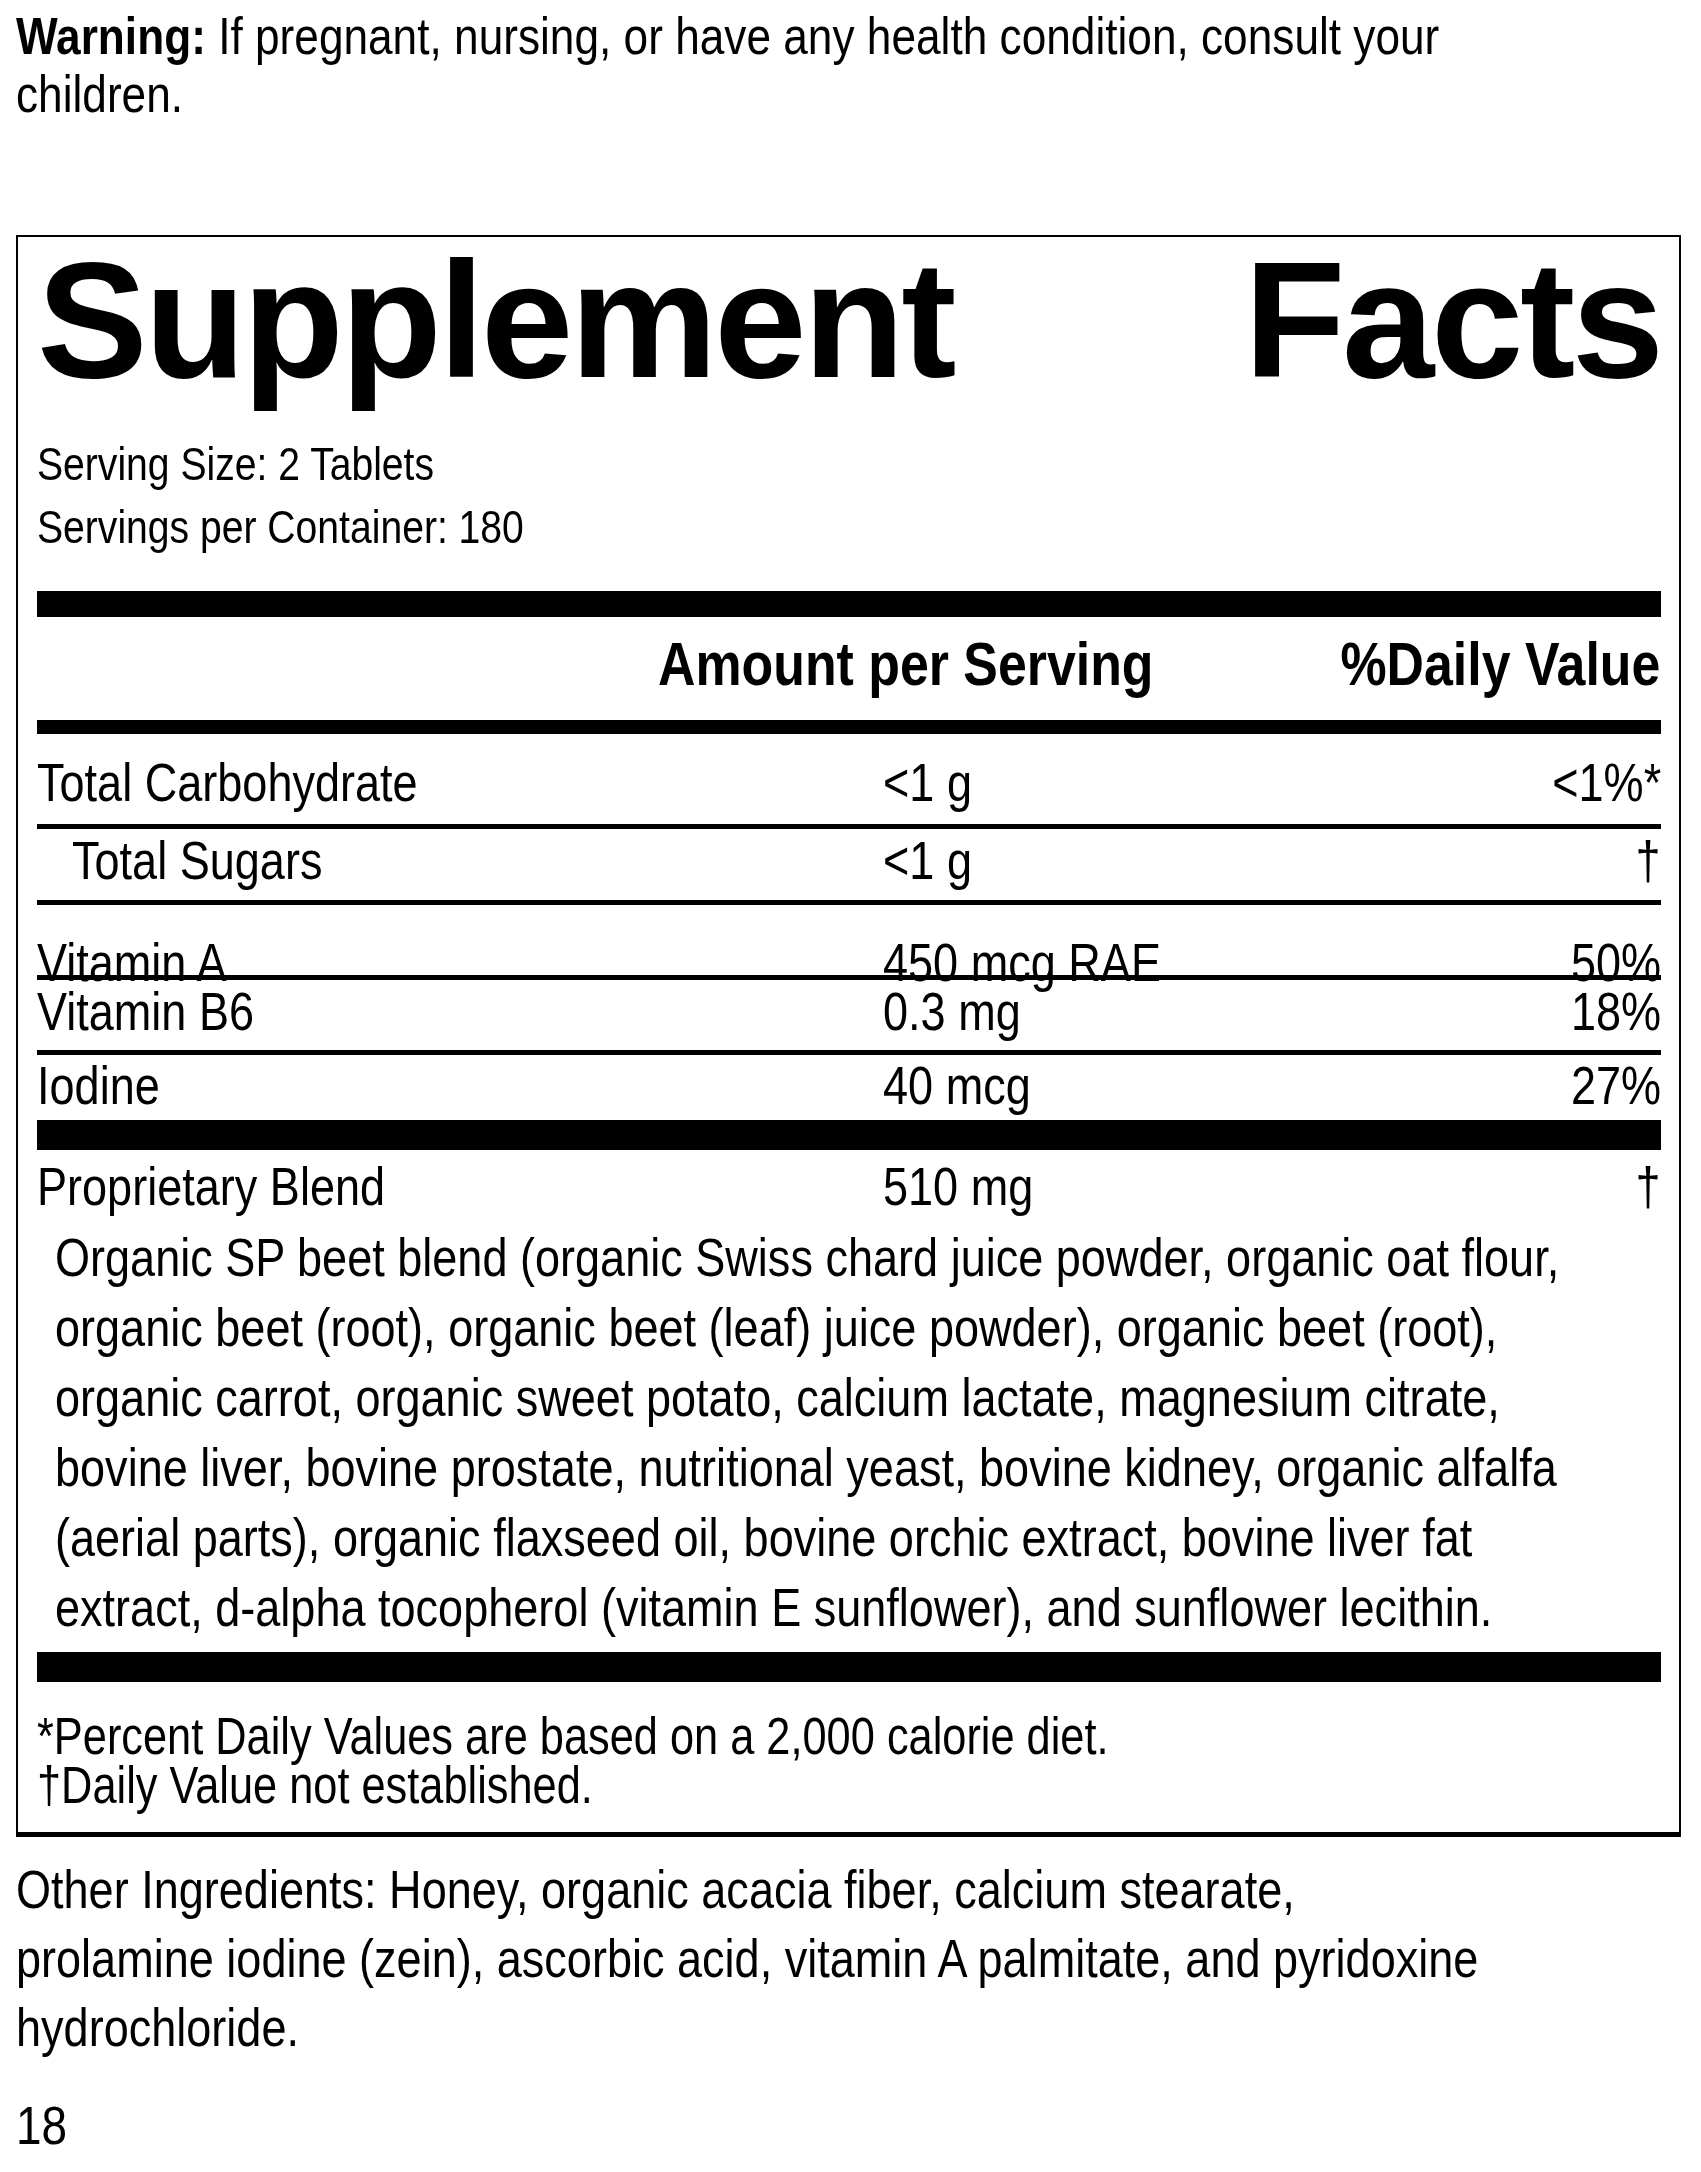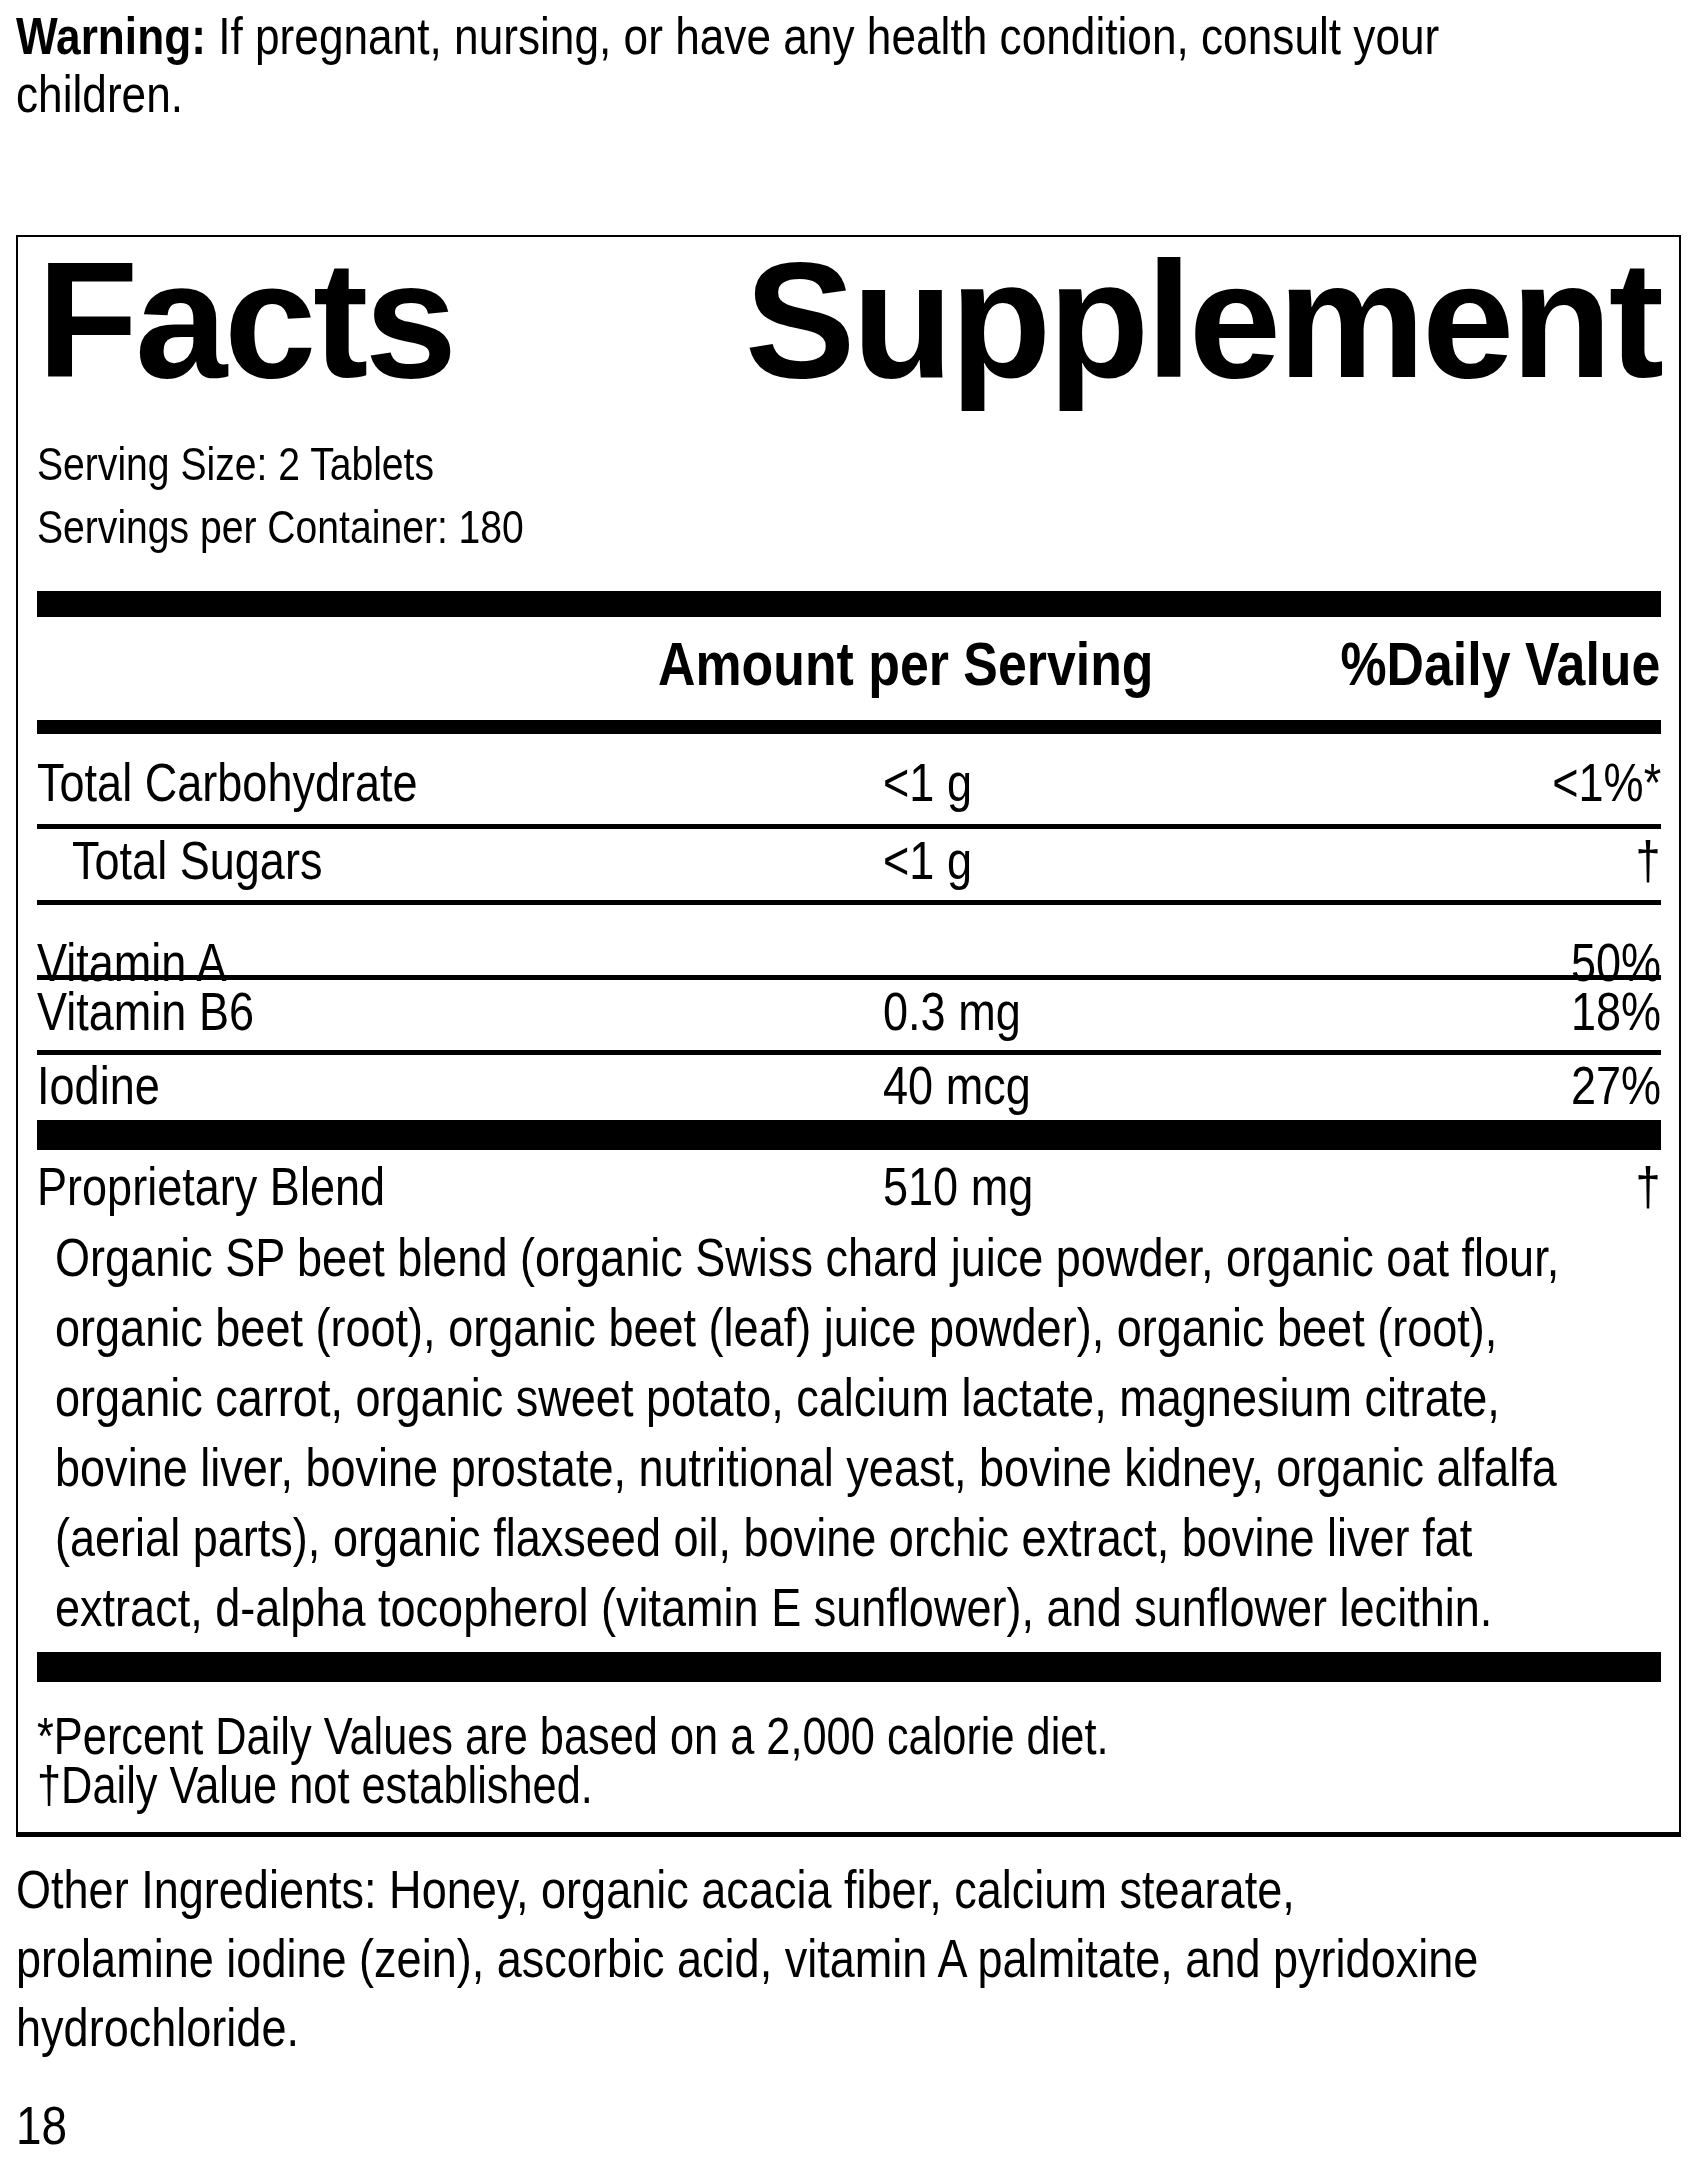--- a/index.html
+++ b/index.html
@@ -106,22 +106,22 @@
 <body>
 
 <div class="abs warning">
   <div class="wline"><span class="cx"><b>Warning:</b> <span>If pregnant, nursing, or have any health condition, consult your</span></span></div>
   <div class="wline"><span class="cx">children.</span></div>
 </div>
 
 <div class="abs panel">
 
   <div class="abs panel-title">
+    <span>Supplement</span>
     <span>Facts</span>
-    <span>Supplement</span>
   </div>
 
   <div class="abs serving-line" style="top:204px">
     <span class="cx">Serving Size: 2 Tablets</span>
   </div>
   <div class="abs serving-line" style="top:267px">
     <span class="cx">Servings per Container: 180</span>
   </div>
 
   <div class="abs rule bar1"></div>
@@ -142,20 +142,21 @@
 
   <div class="abs nrow r-ts">
     <span class="nname indent"><span class="cx">Total Sugars</span></span>
     <span class="namt"><span class="cx">&lt;1 g</span></span>
     <span class="ndv"><span class="cx-r">†</span></span>
   </div>
   <div class="abs rule thin-rule d2"></div>
 
   <div class="abs nrow r-va">
     <span class="nname"><span class="cx">Vitamin A</span></span>
+    <span class="namt"><span class="cx">450 mcg RAE</span></span>
     <span class="ndv"><span class="cx-r">50%</span></span>
   </div>
   <div class="abs rule thin-rule d3"></div>
 
   <div class="abs nrow r-b6">
     <span class="nname"><span class="cx">Vitamin B6</span></span>
     <span class="namt"><span class="cx">0.3 mg</span></span>
     <span class="ndv"><span class="cx-r">18%</span></span>
   </div>
   <div class="abs rule thin-rule d4"></div>

